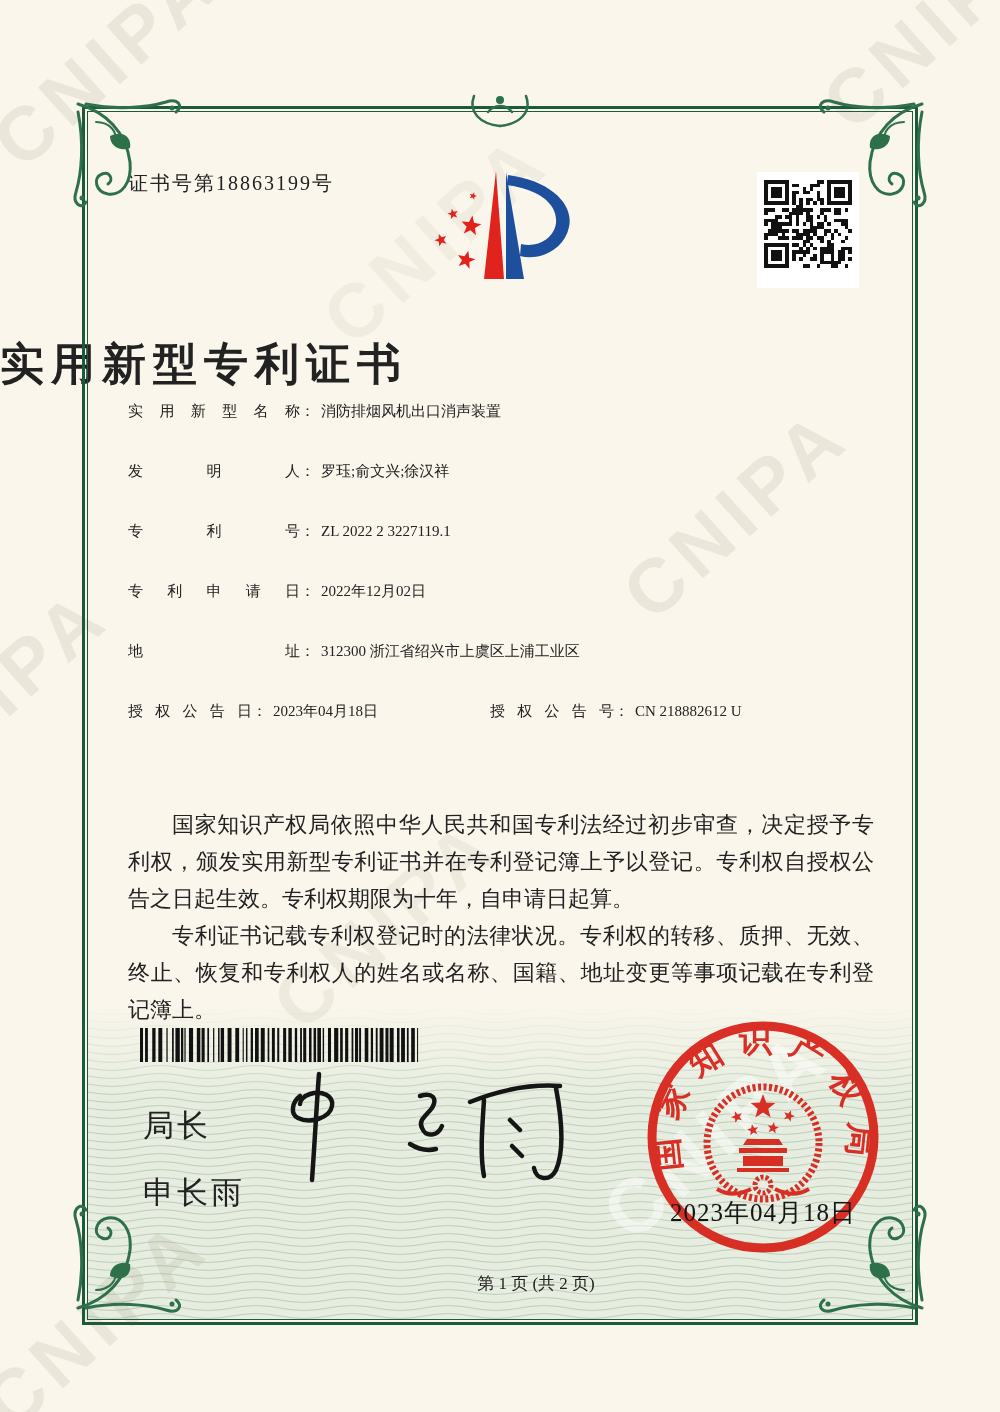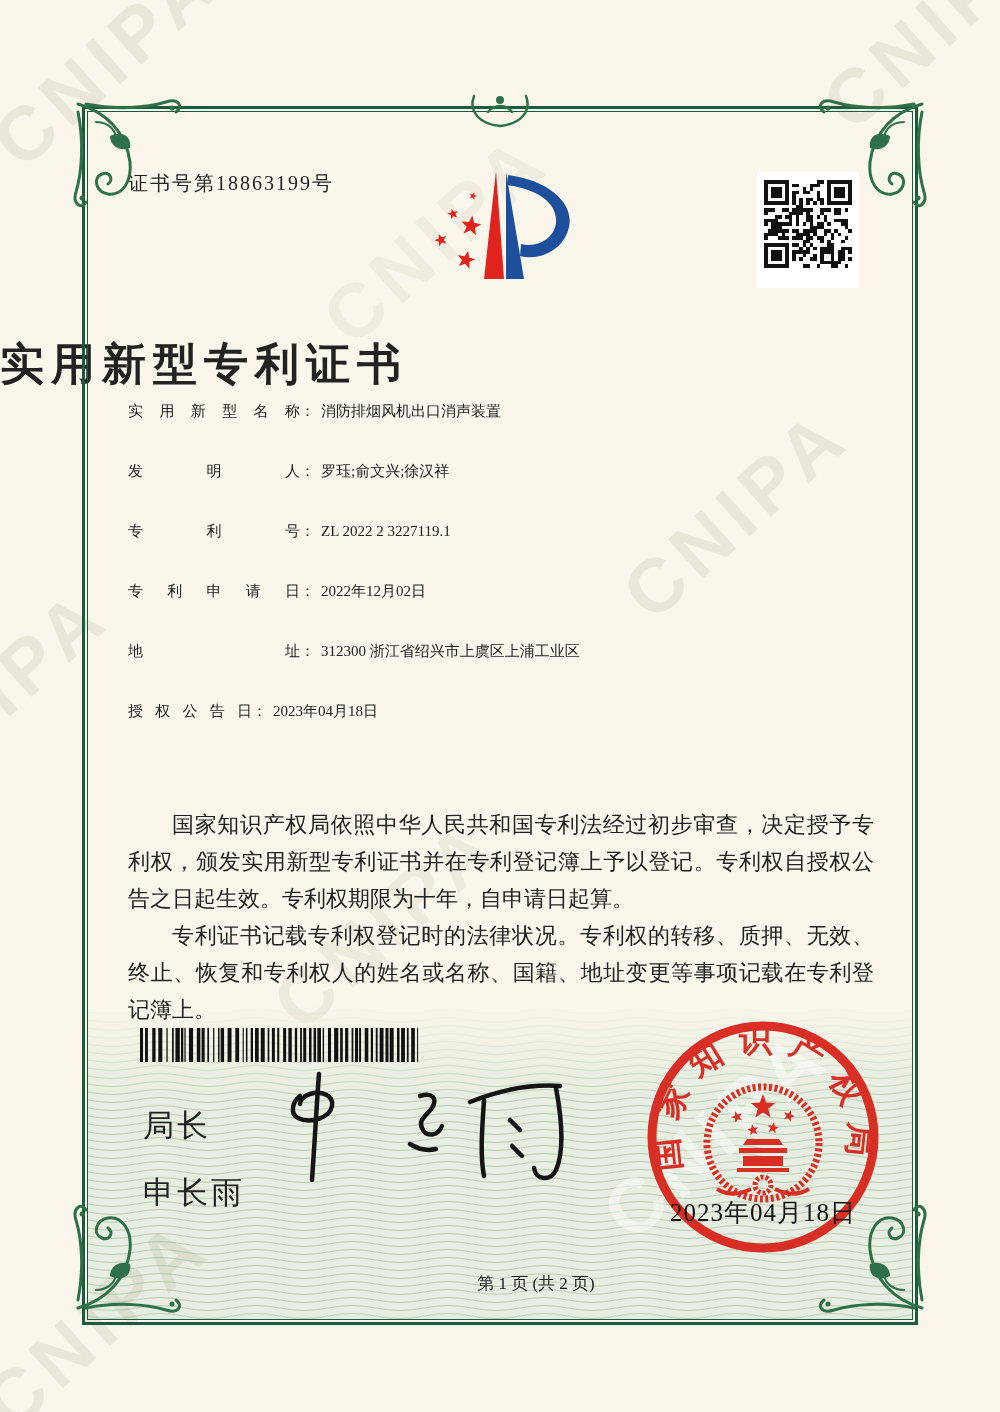--- a/index.html
+++ b/index.html
@@ -358,20 +358,23 @@
       <span class="flabel">专利号</span><span class="fcolon">：</span><span>ZL 2022 2 3227119.1</span>
     </div>
     <div class="frow">
       <span class="flabel">专利申请日</span><span class="fcolon">：</span><span>2022年12月02日</span>
     </div>
     <div class="frow">
       <span class="flabel">地址</span><span class="fcolon">：</span><span>312300 浙江省绍兴市上虞区上浦工业区</span>
     </div>
     <div class="frow grantrow">
       <span class="flabel small">授权公告日</span><span class="fcolon">：</span><span>2023年04月18日</span>
+      <span class="grant2">
+        <span class="flabel small">授权公告号</span><span class="fcolon">：</span><span>CN 218882612 U</span>
+      </span>
     </div>
   </div>
 
   <div class="body">
     <p>国家知识产权局依照中华人民共和国专利法经过初步审查，决定授予专利权，颁发实用新型专利证书并在专利登记簿上予以登记。专利权自授权公告之日起生效。专利权期限为十年，自申请日起算。</p>
     <p>专利证书记载专利权登记时的法律状况。专利权的转移、质押、无效、终止、恢复和专利权人的姓名或名称、国籍、地址变更等事项记载在专利登记簿上。</p>
   </div>
 
   <svg class="barcode" id="barcode-svg" width="282" height="34">
       <rect x="0.00" y="0" width="3.03" height="34" fill="#111"></rect>

